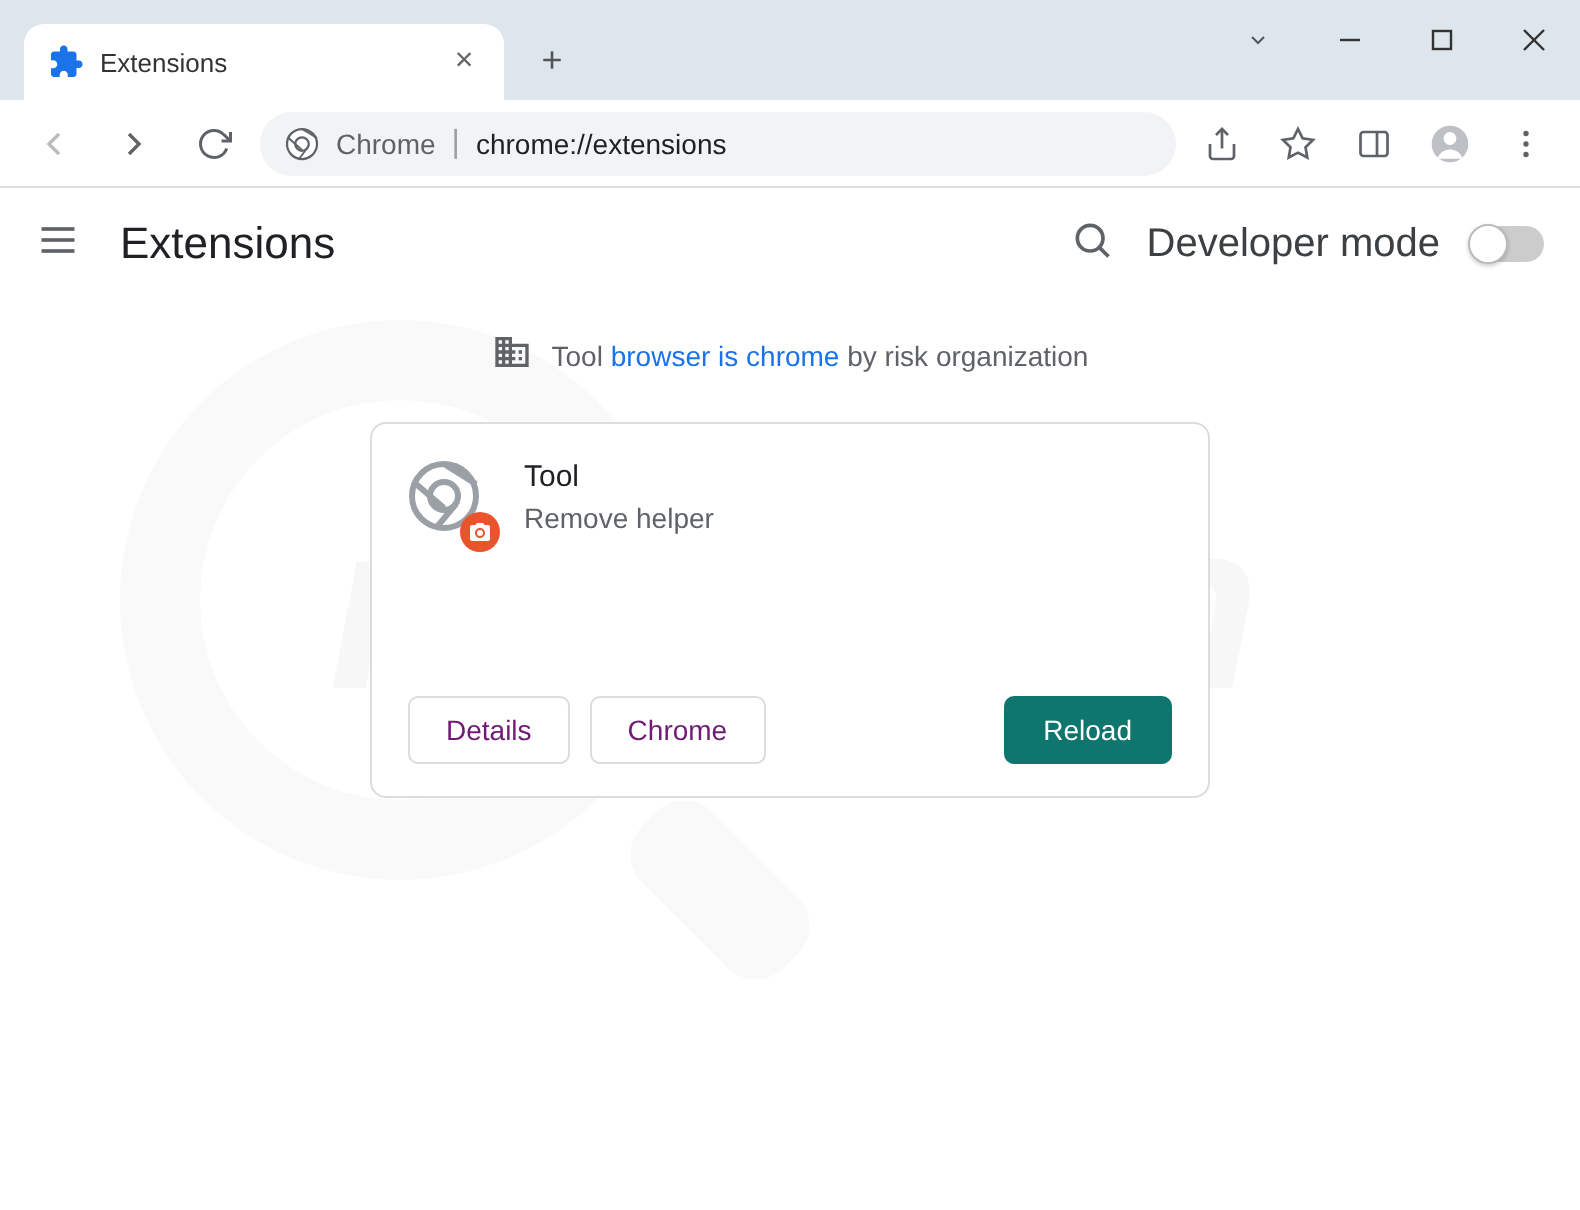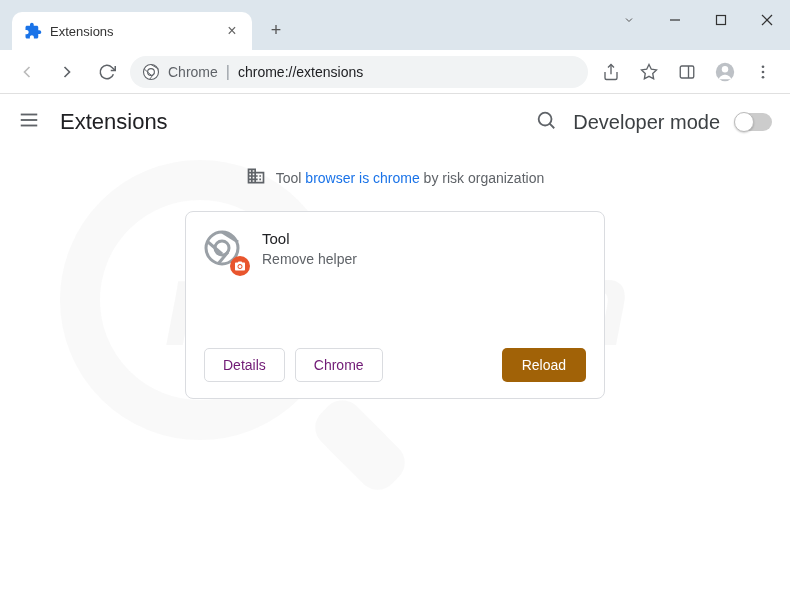--- a/index.html
+++ b/index.html
@@ -49,21 +49,21 @@
     .ext-container { display: flex; justify-content: center; padding: 0 40px; }
     .ext-card { width: 420px; border: 1px solid #dadce0; border-radius: 8px; padding: 18px 18px 16px; background: #fff; }
     .ext-top { display: flex; gap: 18px; min-height: 110px; }
     .ext-icon-wrap { position: relative; width: 40px; height: 40px; flex-shrink: 0; }
     .ext-main-icon { width: 36px; height: 36px; }
     .ext-badge { position: absolute; bottom: -6px; right: -6px; width: 20px; height: 20px; background: #e8552d; border-radius: 50%; display: flex; align-items: center; justify-content: center; }
     .ext-name { font-size: 15px; color: #202124; margin-bottom: 4px; }
     .ext-desc { font-size: 14px; color: #5f6368; }
     .ext-actions { display: flex; align-items: center; gap: 10px; margin-top: 8px; }
     .btn-outline { border: 1px solid #dadce0; background: #fff; color: #701a75; padding: 8px 18px; border-radius: 5px; font-size: 14px; cursor: pointer; }
-    .btn-primary { border: none; background: #a16207; color: #fff; padding: 9px 20px; border-radius: 5px; font-size: 14px; cursor: pointer; margin-left: auto; }
+    .btn-primary { border: none; background: #0f766e; color: #fff; padding: 9px 20px; border-radius: 5px; font-size: 14px; cursor: pointer; margin-left: auto; }
     
     
     .watermark { position: absolute; top: 0; left: 0; width: 100%; height: 100%; display: flex; align-items: center; justify-content: center; pointer-events: none; z-index: -1; }
     .watermark-text { font-size: 120px; font-weight: 700; color: rgba(200,200,200,0.15); font-style: italic; letter-spacing: -4px; }
     .watermark-circle { position: absolute; width: 280px; height: 280px; border: 40px solid rgba(200,200,200,0.1); border-radius: 50%; left: 60px; top: 160px; }
     .watermark-handle { position: absolute; width: 100px; height: 50px; background: rgba(200,200,200,0.1); transform: rotate(45deg); left: 310px; top: 420px; border-radius: 20px; }
   </style>
 </head>
 <body>
 

